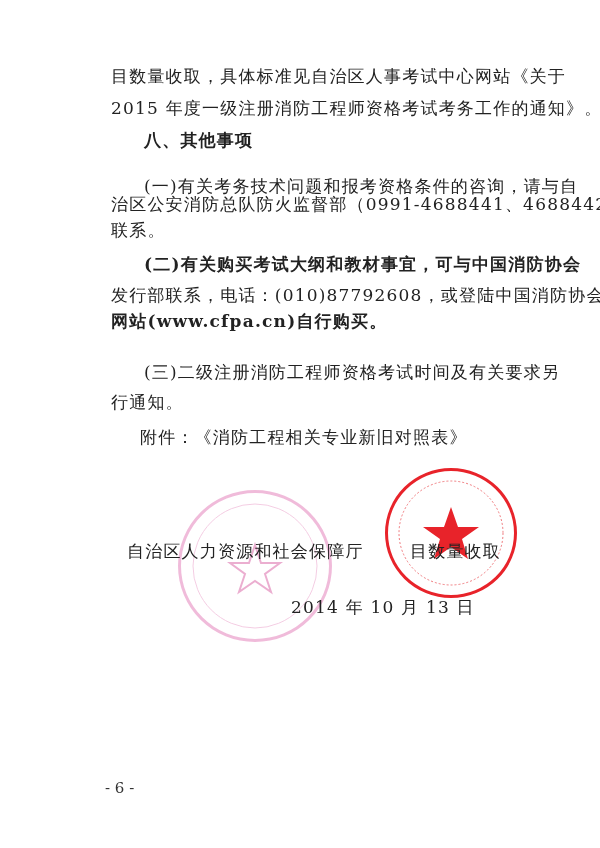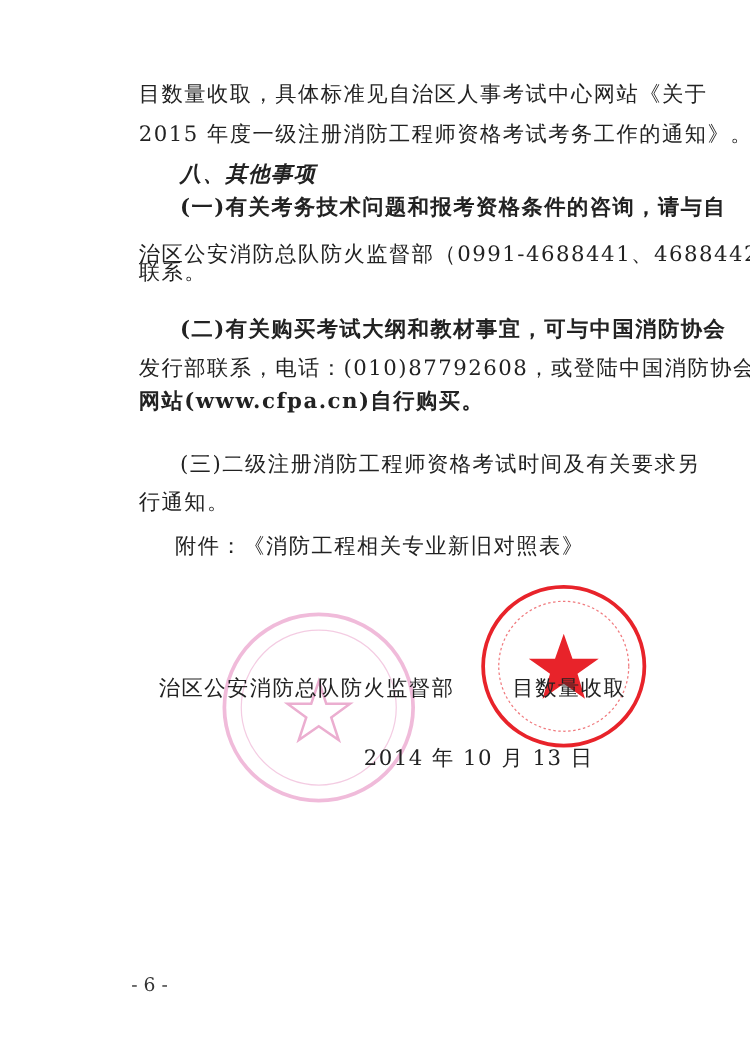--- a/index.html
+++ b/index.html
@@ -10,24 +10,24 @@
   .stamp { position: absolute; border-radius: 50%; }
   .page-no { position: absolute; font-size: 15px; color: #333; }
 </style>
 </head>
 <body>
 
 <div>
 
   <div class="line" style="left:111px; top:66px;">目数量收取，具体标准见自治区人事考试中心网站《关于</div>
   <div class="line" style="left:111px; top:98px;">2015 年度一级注册消防工程师资格考试考务工作的通知》。</div>
-  <div class="line bold" style="left:144px; top:130px;font-style:italic;">八、其他事项</div>
-  <div class="line" style="left:144px; top:156px;font-weight:bold;">(一)有关考务技术问题和报考资格条件的咨询，请与自</div>
+  <div class="line bold" style="left:144px; top:130px;">八、其他事项</div>
+  <div class="line" style="left:144px; top:176px;">(一)有关考务技术问题和报考资格条件的咨询，请与自</div>
   <div class="line" style="left:111px; top:194px;">治区公安消防总队防火监督部（0991-4688441、4688442）</div>
-  <div class="line" style="left:111px; top:208px;">联系。</div>
+  <div class="line" style="left:111px; top:220px;">联系。</div>
   <div class="line" style="left:144px; top:254px;font-weight:bold;">(二)有关购买考试大纲和教材事宜，可与中国消防协会</div>
   <div class="line" style="left:111px; top:285px;">发行部联系，电话：(010)87792608，或登陆中国消防协会</div>
   <div class="line" style="left:111px; top:311px;font-weight:bold;">网站(www.cfpa.cn)自行购买。</div>
   <div class="line" style="left:144px; top:362px;">(三)二级注册消防工程师资格考试时间及有关要求另</div>
   <div class="line" style="left:111px; top:392px;">行通知。</div>
 
   <div class="line" style="left:140px; top:427px;">附件：《消防工程相关专业新旧对照表》</div>
 
   <div class="stamp" style="left:178px; top:490px; width:148px; height:146px; border:3px solid #eeb0d4; opacity:0.85;">
     <svg width="148" height="146" viewBox="0 0 148 146">
@@ -36,20 +36,20 @@
     </svg>
   </div>
 
   <div class="stamp" style="left:385px; top:468px; width:126px; height:124px; border:3px solid #e8232a;">
     <svg width="126" height="124" viewBox="0 0 126 124">
       <circle cx="63" cy="62" r="52" fill="none" stroke="#f07a7e" stroke-width="1" stroke-dasharray="2 2"></circle>
       <polygon points="63,36 70,56 91,56 74,68 80,88 63,76 46,88 52,68 35,56 56,56" fill="#e8232a"></polygon>
     </svg>
   </div>
 
-  <div class="line" style="left:127px; top:541px; font-size:17px;">治区公安消防总队防火监督部</div>
+  <div class="line" style="left:127px; top:541px; font-size:17px;">自治区人力资源和社会保障厅</div>
   <div class="line" style="left:410px; top:541px; font-size:17px;">目数量收取</div>
 
   <div class="line" style="left:291px; top:597px;">2014 年 10 月 13 日</div>
 
   <div class="page-no" style="left:105px; top:779px;">- 6 -</div>
 
 </div>
 
 </body></html>

